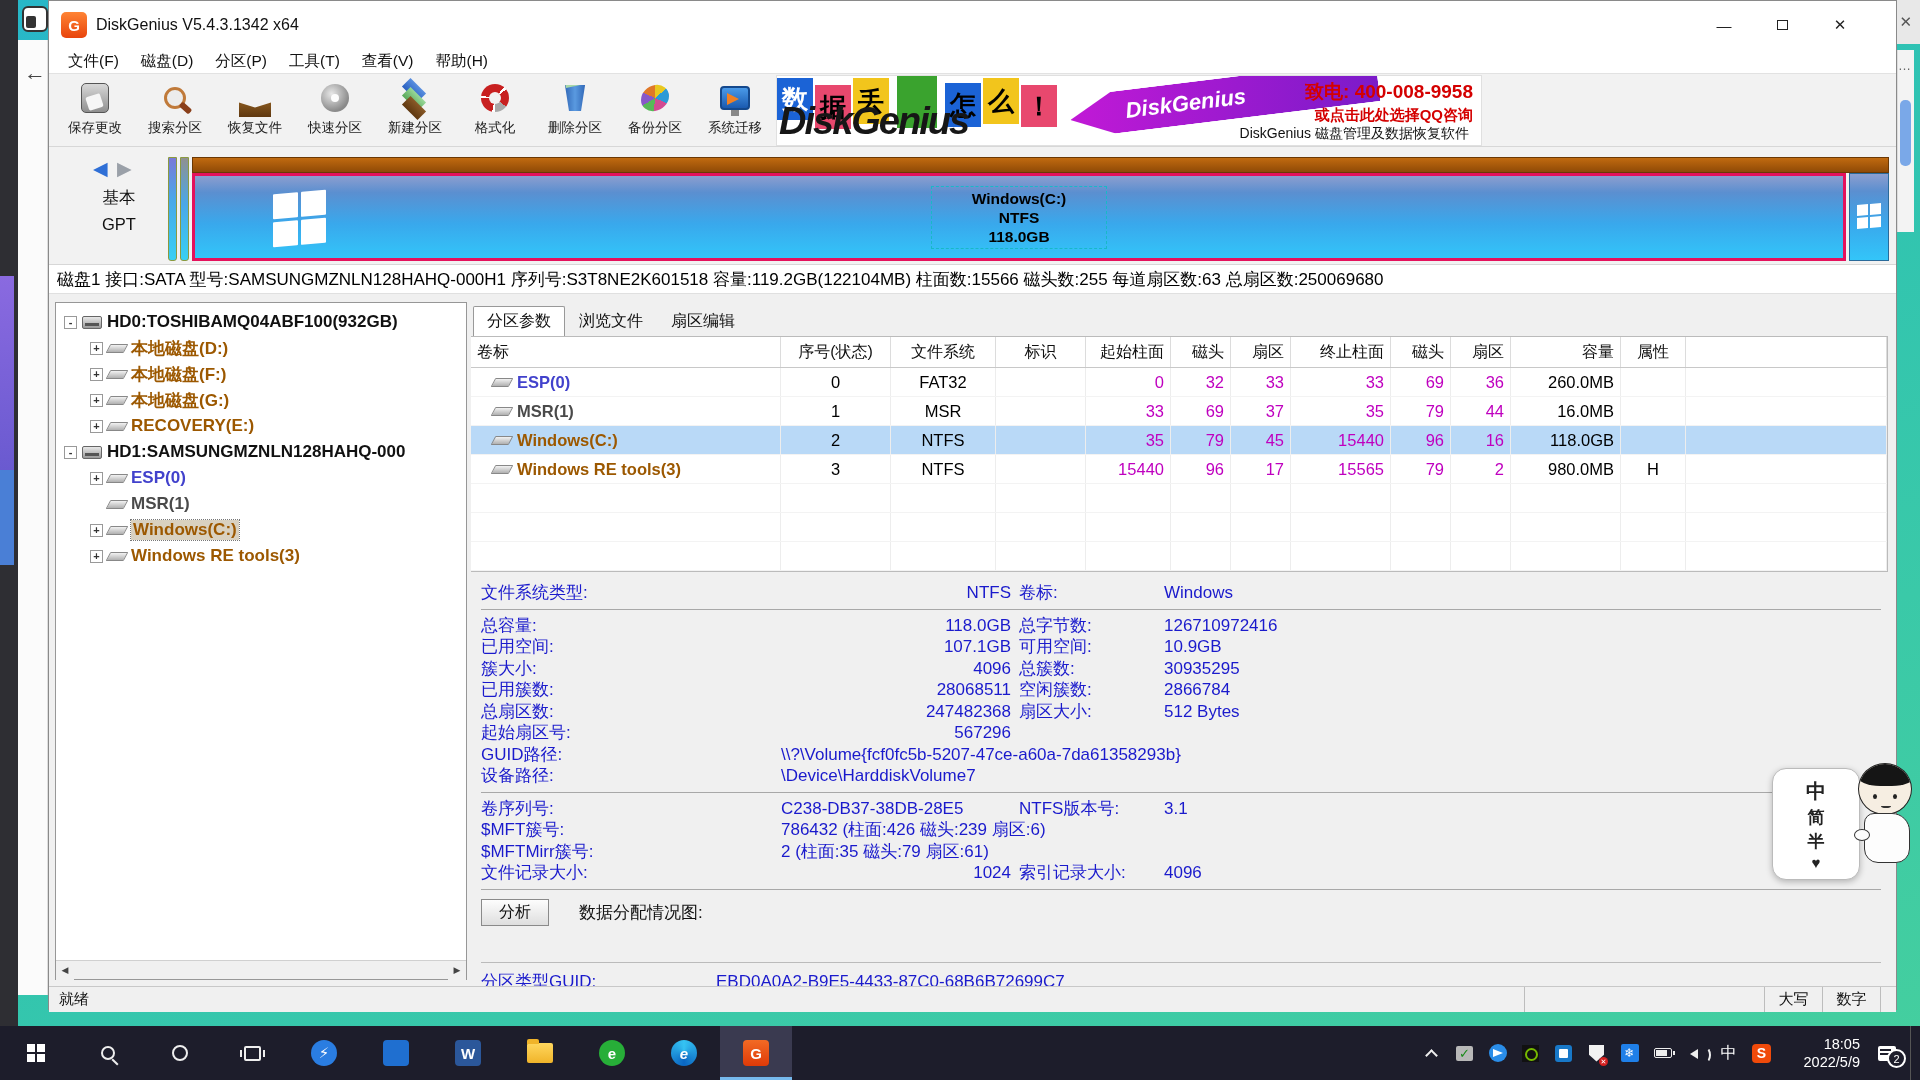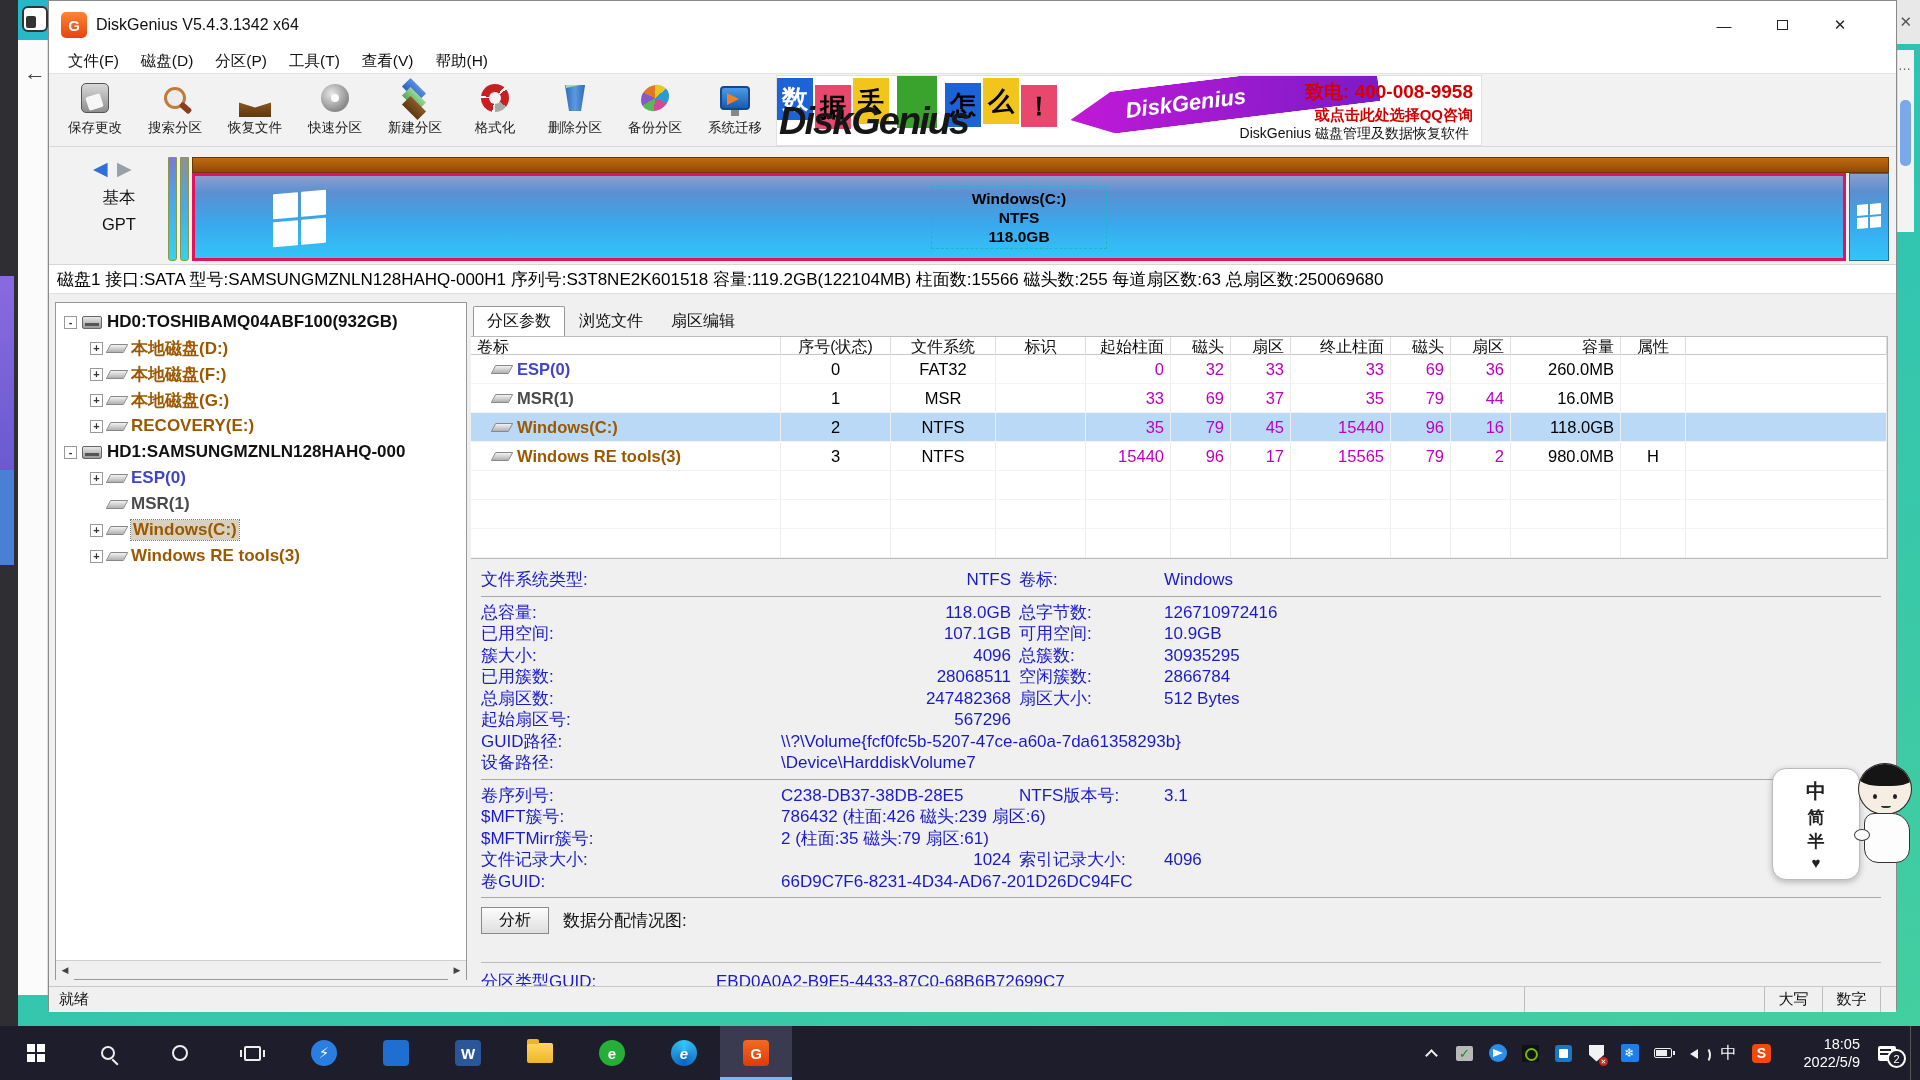--- a/index.html
+++ b/index.html
@@ -103,39 +103,39 @@
   .titem.sel .tlabel{background:#d9d1c0;outline:1px dotted #777;padding:0 2px}
   .hscroll{position:absolute;left:0;bottom:0;width:100%;height:19px;background:#f0f0f0;border-top:1px solid #d0d0d0;display:flex;justify-content:space-between;align-items:center}
   .sarrow{width:18px;height:19px;display:flex;align-items:center;justify-content:center;font-size:9px;color:#444;background:#f0f0f0}
 
   .right-panel{position:absolute;left:422px;top:0;width:1421px;height:692px;overflow:hidden}
   .tabs{margin-top:12px;height:30px;display:flex;padding-left:2px}
   .tab{height:30px;display:flex;align-items:center;padding:0 13px;font-size:16px;color:#111;border:1px solid transparent;border-bottom:none}
   .tab.active{background:#fff;border-color:#999;border-radius:2px 2px 0 0;position:relative;z-index:2}
   .ptable{background:#fff;border:1px solid #bbb;border-left:none;margin-right:4px}
   .trow{display:grid;grid-template-columns:310px 110px 105px 90px 85px 60px 60px 100px 60px 60px 110px 65px 1fr;height:29px;align-items:center;font-size:16.5px}
-  .thead{height:18px;border-bottom:1px solid #c8c8c8;font-size:16px}
+  .thead{height:31px;border-bottom:1px solid #c8c8c8;font-size:16px}
   .tc{height:100%;display:flex;align-items:center;padding:0 6px;border-right:1px solid #ededed;white-space:nowrap}
   .thead .tc{border-right:1px solid #dcdcdc;color:#111}
   .tc.r{justify-content:flex-end}.tc.c{justify-content:center}
   .tc.name{gap:6px;font-weight:bold;padding-left:22px}
   .num{color:#bf00bf}
   .trow.sel{background:#b9d9f7}
   .trow.data{border-bottom:1px solid #f3f3f3}
   .trow.empty{border-bottom:1px solid #f3f3f3}
 
   .details{padding-top:10px;padding-left:10px;position:relative;color:#1a1acc}
   .drow{position:relative;height:21.5px;font-size:17px;line-height:21.5px;white-space:nowrap}
   .dl1{display:inline-block;width:150px}
   .dv1{display:inline-block;width:380px;text-align:right}
   .lv .dv1{width:auto;text-align:left;margin-left:150px}
   .dl2{position:absolute;left:538px;width:145px}
   .dv2{position:absolute;left:683px;width:353px;text-align:left}
   .d-div{height:1px;background:#a8a8a8;margin:5px 0;width:1400px}
-  .arow{margin-top:9px;display:flex;align-items:center;gap:14px}
+  .arow{margin-top:9px;display:flex;align-items:center;gap:30px}
   .analyze-btn{width:68px;height:27px;background:linear-gradient(#fdfdfd,#dedede);border:1px solid #8a8a8a;font-size:16px;color:#111}
   .acap{font-size:17px;color:#111}
   .pt-row{position:absolute;left:10px;top:676px;font-size:17px;color:#1a1acc;white-space:nowrap}
   .pt-row .ptl{display:inline-block;width:150px}
   .pt-row .ptv{margin-left:85px}
   .pt-div{position:absolute;left:10px;top:668px;width:1400px;height:1px;background:#bbb}
 
   .statusbar{height:26px;background:#f0f0f0;border-top:1px solid #c8c8c8;display:flex;align-items:center;font-size:15px;color:#111}
   .sb-ready{padding-left:10px;flex:1}
   .sb-seg{height:100%;display:flex;align-items:center;justify-content:center;border-left:1px solid #bdbdbd}
@@ -563,21 +563,20 @@
         <div class="drow"><span class="dl1">已用簇数:</span><span class="dv1">28068511</span><span class="dl2">空闲簇数:</span><span class="dv2">2866784</span></div>
         <div class="drow"><span class="dl1">总扇区数:</span><span class="dv1">247482368</span><span class="dl2">扇区大小:</span><span class="dv2">512 Bytes</span></div>
         <div class="drow"><span class="dl1">起始扇区号:</span><span class="dv1">567296</span></div>
         <div class="drow lv"><span class="dl1">GUID路径:</span><span class="dv1">\\?\Volume{fcf0fc5b-5207-47ce-a60a-7da61358293b}</span></div>
         <div class="drow lv"><span class="dl1">设备路径:</span><span class="dv1">\Device\HarddiskVolume7</span></div>
         <div class="d-div"></div>
         <div class="drow lv"><span class="dl1">卷序列号:</span><span class="dv1">C238-DB37-38DB-28E5</span><span class="dl2">NTFS版本号:</span><span class="dv2">3.1</span></div>
         <div class="drow lv"><span class="dl1">$MFT簇号:</span><span class="dv1">786432 (柱面:426 磁头:239 扇区:6)</span></div>
         <div class="drow lv"><span class="dl1">$MFTMirr簇号:</span><span class="dv1">2 (柱面:35 磁头:79 扇区:61)</span></div>
         <div class="drow"><span class="dl1">文件记录大小:</span><span class="dv1">1024</span><span class="dl2">索引记录大小:</span><span class="dv2">4096</span></div>
-        <div class="drow lv"><span class="dl1">卷GUID:</span><span class="dv1">66D9C7F6-8231-4D34-AD67-201D26DC94FC</span></div>
         <div class="d-div"></div>
         <div class="arow">
           <button class="analyze-btn">分析</button>
           <span class="acap">数据分配情况图:</span>
         </div>
       </div>
       <div class="pt-div"></div>
       <div class="pt-row">
         <span class="ptl">分区类型GUID:</span><span class="ptv">EBD0A0A2-B9E5-4433-87C0-68B6B72699C7</span>
       </div>

